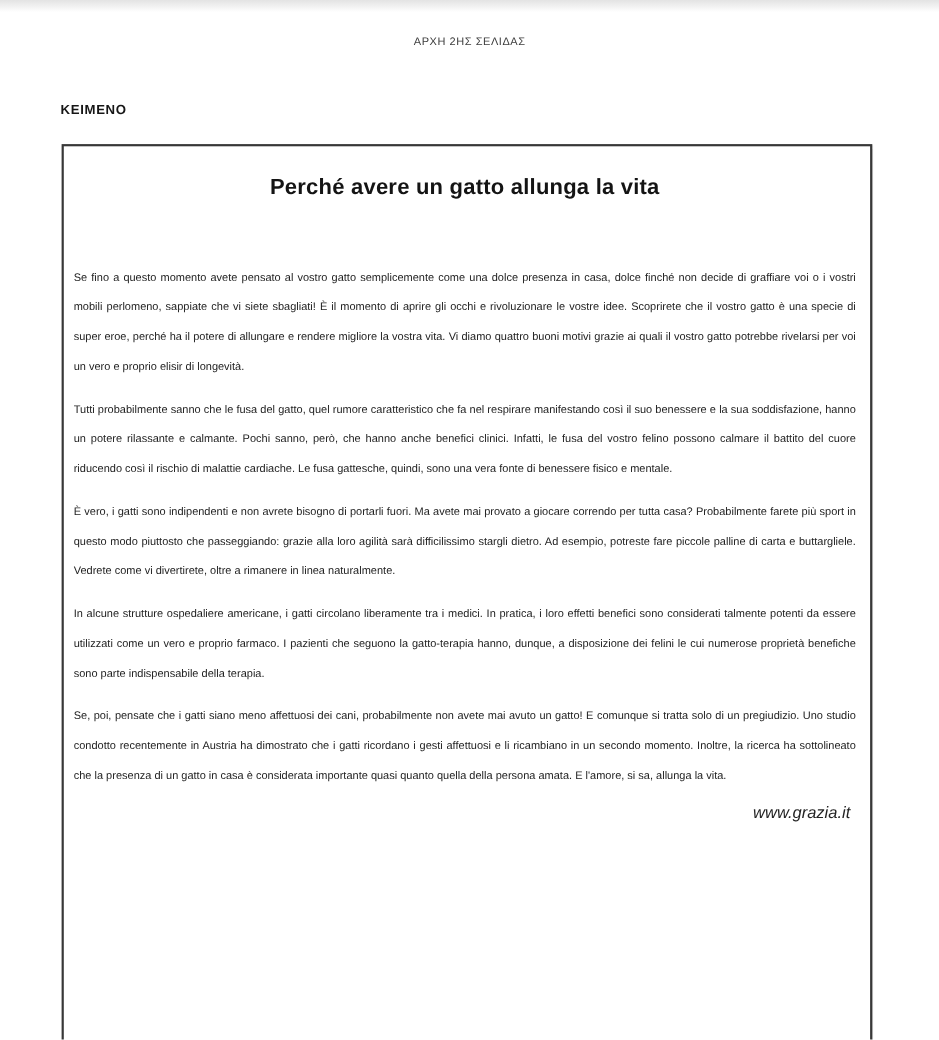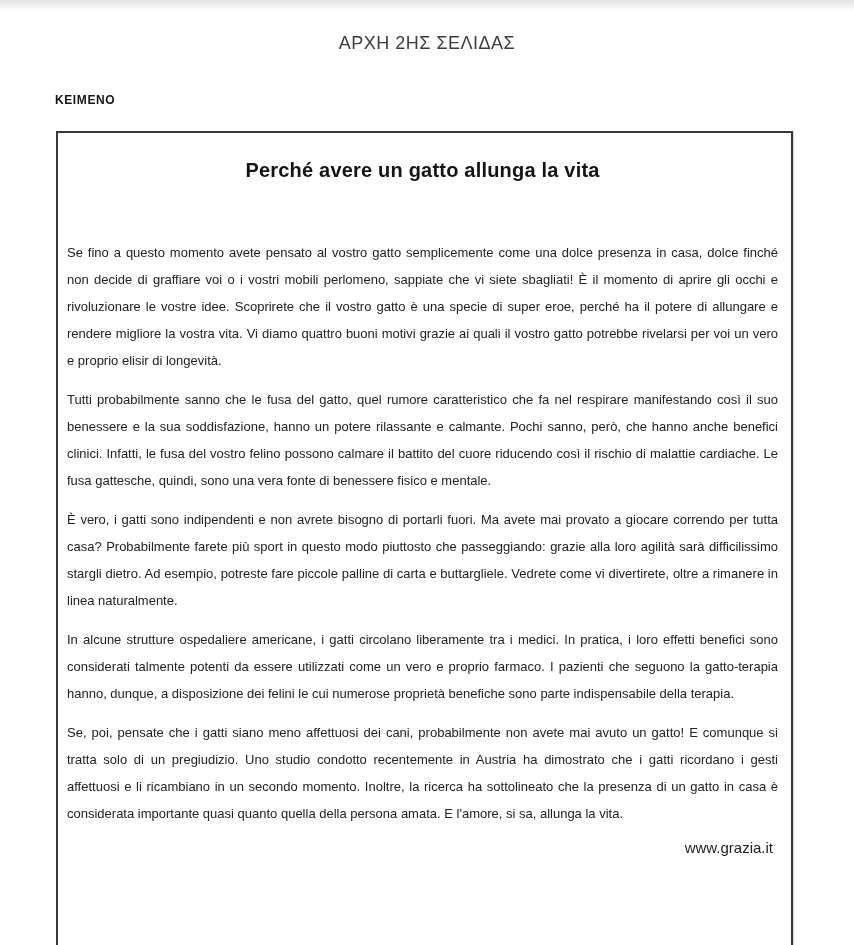--- a/index.html
+++ b/index.html
@@ -21,21 +21,21 @@
     width: 100%;
     height: 11px;
     background: linear-gradient(to bottom, #e3e3e3 0%, #f2f2f2 55%, #ffffff 100%);
   }
   .page-header {
     position: absolute;
     top: 33px;
     left: 0;
     width: 100%;
     text-align: center;
-    font-size: 18px;
+    font-size: 10px;
     letter-spacing: 0.5px;
     color: #3c3c3c;
   }
   .section-label {
     position: absolute;
     top: 93px;
     left: 55px;
     font-size: 12px;
     font-weight: bold;
     letter-spacing: 0.6px;
@@ -56,30 +56,31 @@
   .article-title {
     margin: 0 0 57px 0;
     text-align: center;
     font-size: 20px;
     font-weight: bold;
     letter-spacing: 0.2px;
     color: #141414;
   }
   .paragraph {
     margin: 0 0 12px 0;
-    font-size: 13px;
+    font-size: 10px;
     line-height: 27px;
     text-align: justify;
     color: #222222;
   }
   .source-line {
     margin-top: 1px;
     padding-right: 5px;
     text-align: right;
     font-size: 15px;
+    font-style: italic;
     color: #232323;
   }
 </style>
 </head>
 <body>
 
 <div class="top-strip"></div>
 
 <div class="page-header">ΑΡΧΗ 2ΗΣ ΣΕΛΙΔΑΣ</div>
 

